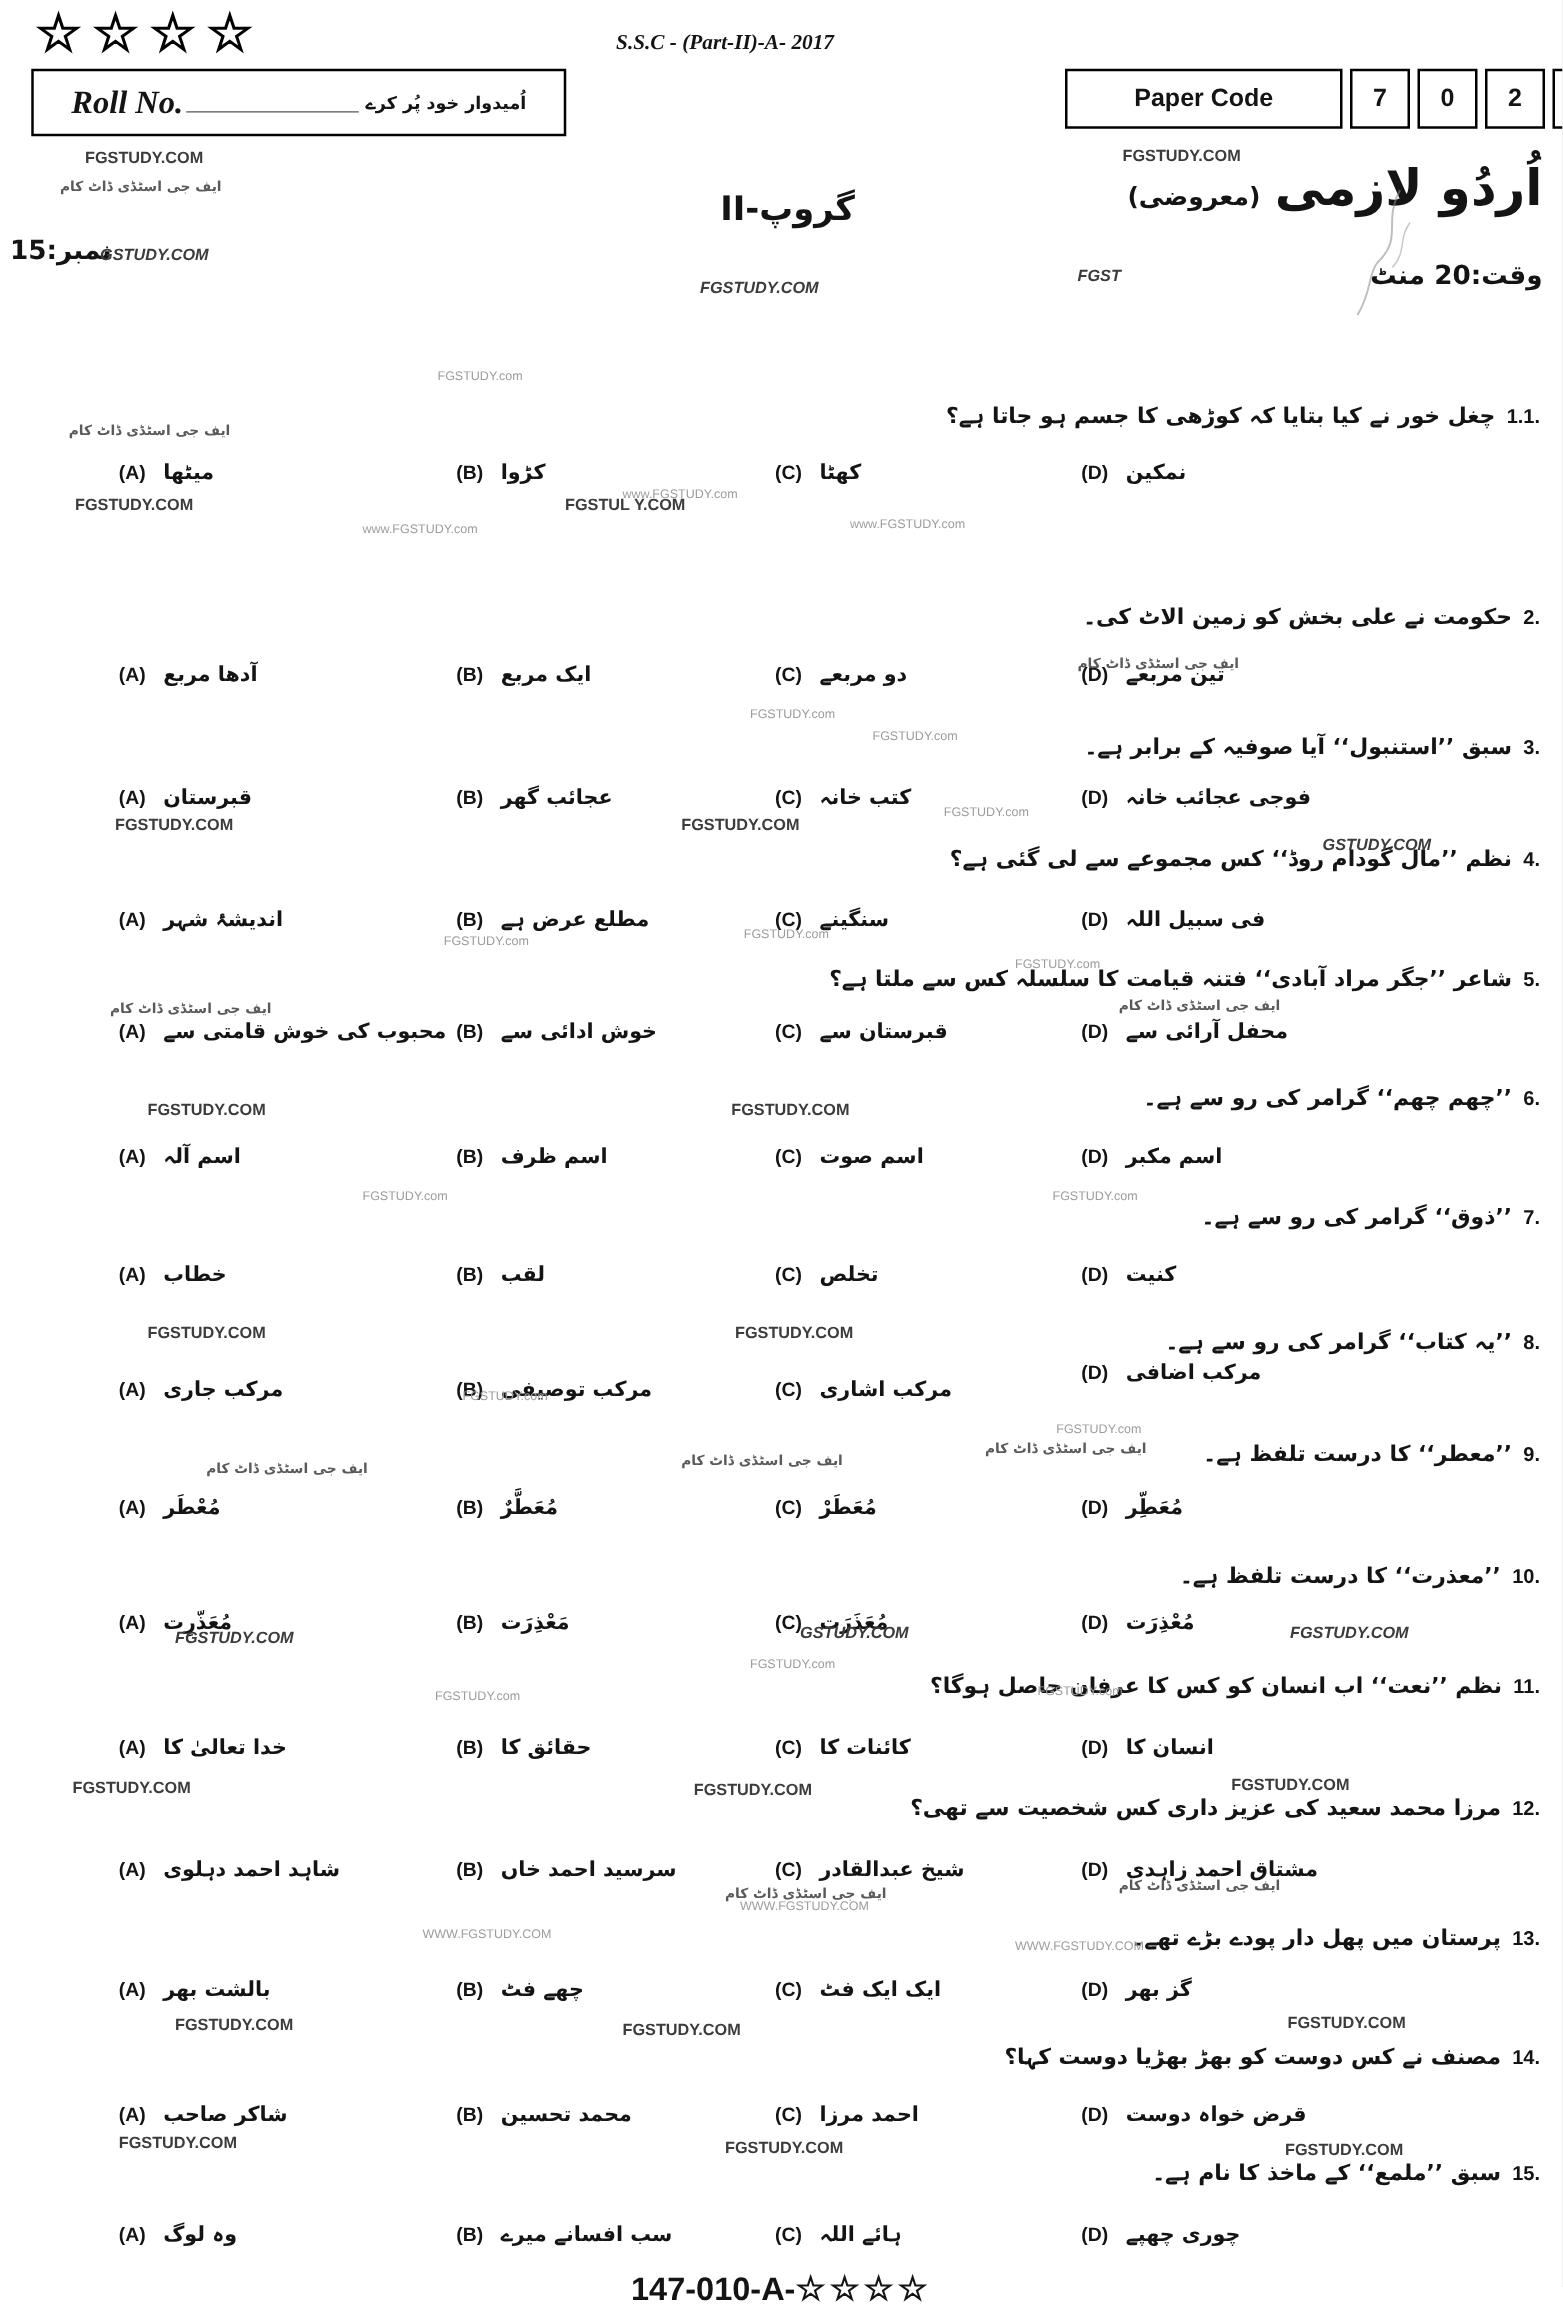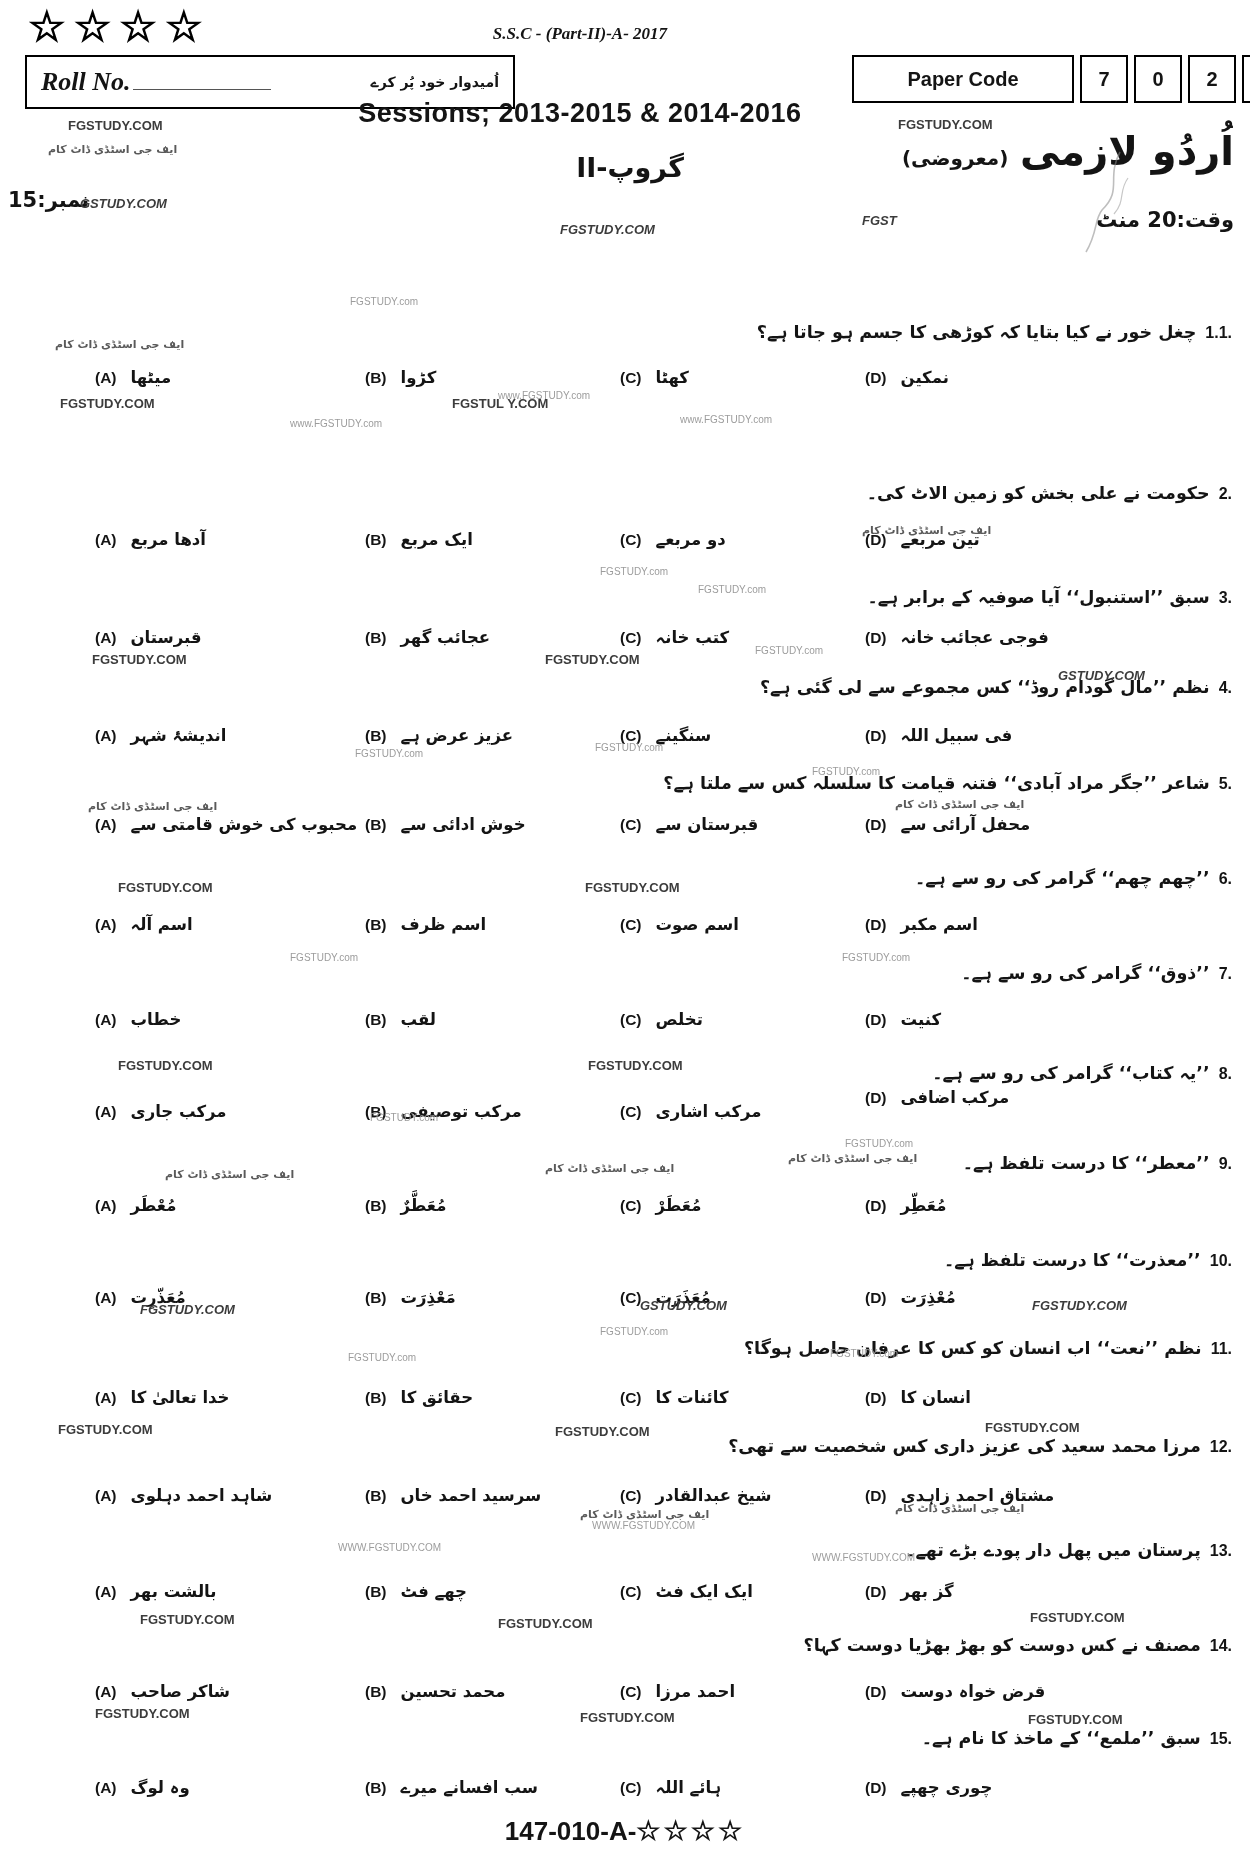--- a/index.html
+++ b/index.html
@@ -5,22 +5,22 @@
   html,body{margin:0;padding:0;background:#e8e8e8;}
   .page{position:relative;width:1250px;height:1856px;margin:0 auto;background:#ffffff;
         color:#141414;font-family:"Liberation Sans",sans-serif;overflow:hidden;}
   .urdu{font-family:"DejaVu Sans",sans-serif;direction:rtl;unicode-bidi:isolate;}
 
   
   .stars-top{position:absolute;left:28px;top:2px;font-size:42px;letter-spacing:8px;
              font-weight:bold;color:#000;}
   .exam-code{position:absolute;left:360px;top:24px;width:440px;text-align:center;
              font-family:"Liberation Serif",serif;font-style:italic;font-weight:600;font-size:17px;}
-  .roll-box{position:absolute;left:25px;top:55px;width:490px;height:54px;border:2.5px solid #000;
-            display:flex;align-items:center;justify-content:space-between;padding:0 14px;box-sizing:border-box;}
+  .roll-box{position:absolute;left:25px;top:55px;width:428px;height:54px;border:2.5px solid #000;
+            display:flex;align-items:center;justify-content:space-between;padding:0 30px;box-sizing:border-box;}
   .roll-label{font-family:"Liberation Serif",serif;font-style:italic;font-weight:bold;font-size:26px;}
   .roll-line{display:inline-block;width:138px;border-bottom:1.5px solid #555;height:20px;margin-left:2px;}
   .roll-note{font-size:14px;font-weight:bold;}
   .pc-wrap{position:absolute;left:852px;top:55px;display:flex;gap:6px;}
   .pc-cell{border:2.5px solid #000;height:48px;display:flex;align-items:center;justify-content:center;
            font-weight:bold;font-size:20px;box-sizing:border-box;}
   .pc-label{width:222px;}
   .pc-digit{width:48px;}
   .sessions{position:absolute;left:290px;top:98px;width:580px;text-align:center;
             font-weight:bold;font-size:27px;letter-spacing:.5px;}
@@ -75,21 +75,20 @@
   </div>
 
   <div class="pc-wrap">
     <div class="pc-cell pc-label">Paper Code</div>
     <div class="pc-cell pc-digit">7</div>
     <div class="pc-cell pc-digit">0</div>
     <div class="pc-cell pc-digit">2</div>
     <div class="pc-cell pc-digit">8</div>
   </div>
 
-  <div class="sessions">Sessions; 2013-2015 &amp; 2014-2016</div>
 
   <div class="group urdu">گروپ-II</div>
 
   <div class="paper-title urdu">
     <span class="main">اُردُو لازمی</span>
     <span class="sub">(معروضی)</span>
   </div>
 
   <div class="time urdu">وقت:20 منٹ</div>
   <div class="marks urdu">نمبر:15</div>
@@ -114,21 +113,21 @@
       <div class="opt" style="top: 530px; left: 365px;"><span class="letter">(B)</span><span class="word">ایک مربع</span></div>
       <div class="opt" style="top: 530px; left: 95px;"><span class="letter">(A)</span><span class="word">آدھا مربع</span></div>
       <div class="q-line" style="top: 587px;"><span class="q-num">3.</span><span>سبق ’’استنبول‘‘ آیا صوفیہ کے برابر ہے۔</span></div>
       <div class="opt" style="top: 628px; left: 865px;"><span class="letter">(D)</span><span class="word">فوجی عجائب خانہ</span></div>
       <div class="opt" style="top: 628px; left: 620px;"><span class="letter">(C)</span><span class="word">کتب خانہ</span></div>
       <div class="opt" style="top: 628px; left: 365px;"><span class="letter">(B)</span><span class="word">عجائب گھر</span></div>
       <div class="opt" style="top: 628px; left: 95px;"><span class="letter">(A)</span><span class="word">قبرستان</span></div>
       <div class="q-line" style="top: 677px;"><span class="q-num">4.</span><span>نظم ’’مال گودام روڈ‘‘ کس مجموعے سے لی گئی ہے؟</span></div>
       <div class="opt" style="top: 726px; left: 865px;"><span class="letter">(D)</span><span class="word">فی سبیل اللہ</span></div>
       <div class="opt" style="top: 726px; left: 620px;"><span class="letter">(C)</span><span class="word">سنگینے</span></div>
-      <div class="opt" style="top: 726px; left: 365px;"><span class="letter">(B)</span><span class="word">عزیز عرض ہے</span></div>
+      <div class="opt" style="top: 726px; left: 365px;"><span class="letter">(B)</span><span class="word">مطلع عرض ہے</span></div>
       <div class="opt" style="top: 726px; left: 95px;"><span class="letter">(A)</span><span class="word">اندیشۂ شہر</span></div>
       <div class="q-line" style="top: 773px;"><span class="q-num">5.</span><span>شاعر ’’جگر مراد آبادی‘‘ فتنہ قیامت کا سلسلہ کس سے ملتا ہے؟</span></div>
       <div class="opt" style="top: 815px; left: 865px;"><span class="letter">(D)</span><span class="word">محفل آرائی سے</span></div>
       <div class="opt" style="top: 815px; left: 620px;"><span class="letter">(C)</span><span class="word">قبرستان سے</span></div>
       <div class="opt" style="top: 815px; left: 365px;"><span class="letter">(B)</span><span class="word">خوش ادائی سے</span></div>
       <div class="opt" style="top: 815px; left: 95px;"><span class="letter">(A)</span><span class="word">محبوب کی خوش قامتی سے</span></div>
       <div class="q-line" style="top: 868px;"><span class="q-num">6.</span><span>’’چھم چھم‘‘ گرامر کی رو سے ہے۔</span></div>
       <div class="opt" style="top: 915px; left: 865px;"><span class="letter">(D)</span><span class="word">اسم مکبر</span></div>
       <div class="opt" style="top: 915px; left: 620px;"><span class="letter">(C)</span><span class="word">اسم صوت</span></div>
       <div class="opt" style="top: 915px; left: 365px;"><span class="letter">(B)</span><span class="word">اسم ظرف</span></div>

